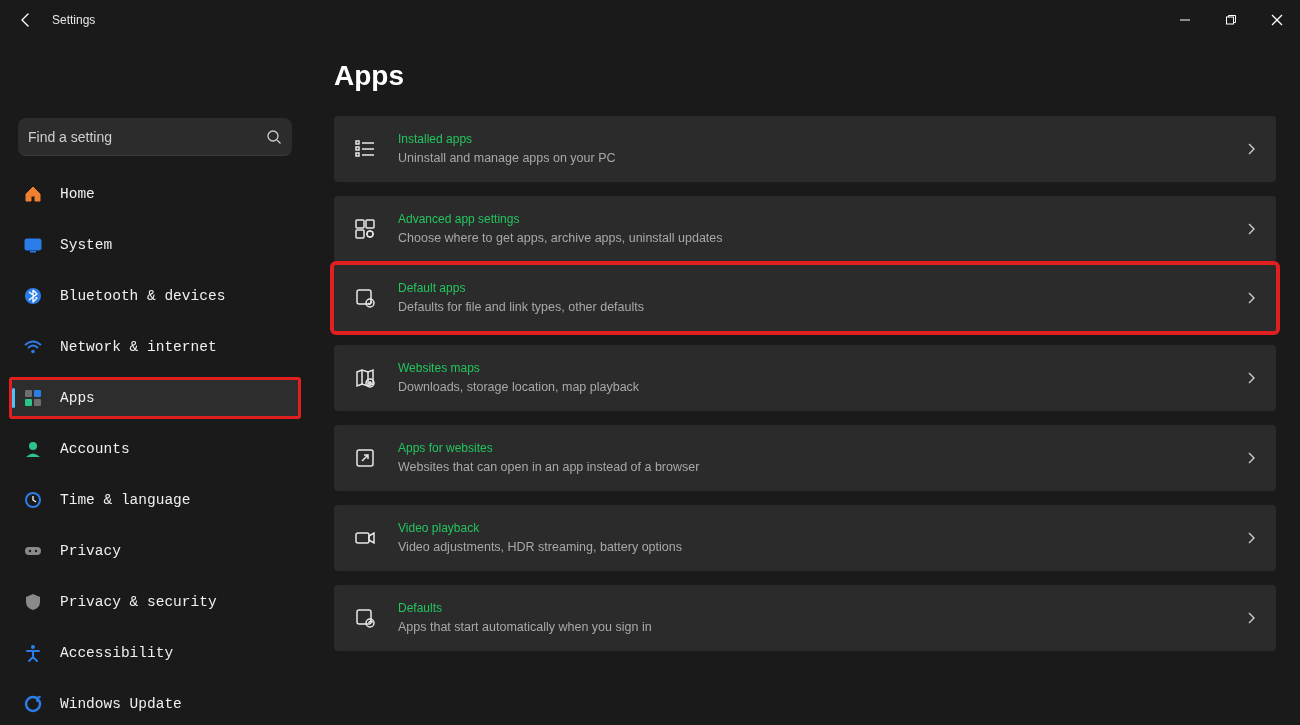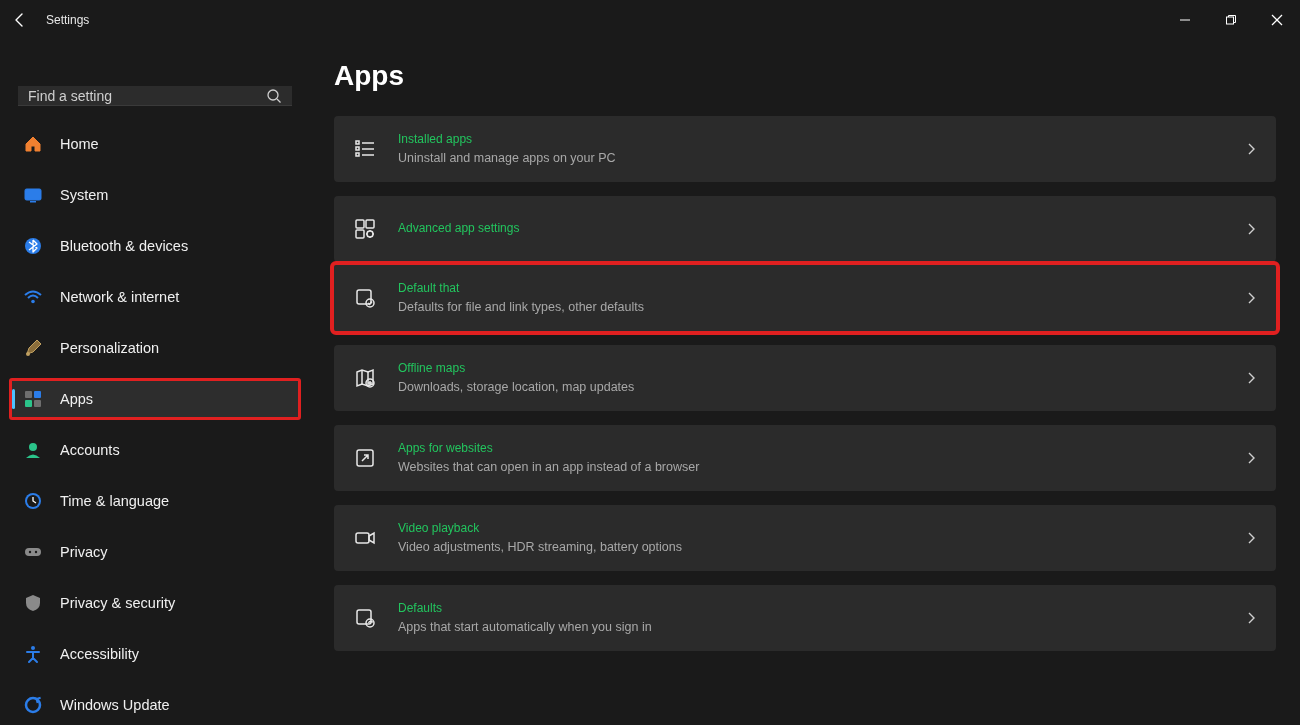--- a/index.html
+++ b/index.html
@@ -7,21 +7,21 @@
     width: 1300px; height: 725px;
     background: #1a1a1a;
     color: #ffffff;
     font-family: "Segoe UI", Arial, sans-serif;
     overflow: hidden;
     font-size: 14px;
   }
   
   .titlebar {
     display: flex; align-items: center; height: 40px;
-    padding-left: 0;
+    padding-left: 6px;
   }
   .titlebar .back {
     width: 40px; height: 40px; display:flex; align-items:center; justify-content:center;
     cursor: pointer;
   }
   .titlebar .title { font-size: 12px; margin-left: 6px; color:#e8e8e8; }
   .win-controls {
     margin-left: auto; display:flex;
   }
   .win-controls .wbtn {
@@ -35,33 +35,33 @@
   .sidebar {
     width: 310px; padding: 14px 10px 0 10px;
     display:flex; flex-direction:column;
   }
   .profile-placeholder { height: 60px; }
   .search-wrap {
     margin: 4px 8px 18px 8px;
     position: relative;
   }
   .search {
-    width: 100%; height: 20px;
+    width: 100%; height: 38px;
     background: #2c2c2c;
     border: none; border-bottom: 1px solid #3a3a3a;
-    border-radius: 0;
+    border-radius: 8px;
     color: #e6e6e6; padding: 0 44px 0 10px;
     font-size: 14px; outline:none;
   }
   .search::placeholder { color:#cfcfcf; }
   .search-icon {
     position:absolute; right:10px; top:50%; transform:translateY(-50%);
     display:flex;
   }
-  .nav { display:flex; flex-direction:column; gap:11px; }
+  .nav { display:flex; flex-direction:column; gap:11px;font-family:Liberation Mono, monospace; }
   .nav-item {
     display:flex; align-items:center; height:40px;
     padding: 0 10px 0 12px; border-radius:4px;
     cursor:pointer; position:relative;
   }
   .nav-item .icon { width:22px; height:22px; display:flex;align-items:center;justify-content:center; margin-right:16px; }
   .nav-item .label { font-size:14.5px; color:#f0f0f0; }
   .nav-item.active { background:#2d2d2d; }
   .nav-item.active::before {
     content:""; position:absolute; left:2px; top:10px; bottom:10px; width:3px;
@@ -161,29 +161,20 @@
       <div class="nav-item">
         <span class="icon">
           <svg width="20" height="20" viewBox="0 0 20 20">
               <path d="M2 8 Q10 1 18 8" stroke="#2b7de9" stroke-width="2" fill="none"></path>
               <path d="M5 11 Q10 6 15 11" stroke="#2b7de9" stroke-width="2" fill="none"></path>
               <circle cx="10" cy="14.5" r="1.8" fill="#2b7de9"></circle>
             </svg>
         </span>
         <span class="label">Network &amp; internet</span>
       </div>
-      <div class="nav-item">
-        <span class="icon">
-          <svg width="20" height="20" viewBox="0 0 20 20">
-              <path d="M4 16 L6 10 L14 2 L18 6 L10 14 Z" fill="#8a6d3b" stroke="#c0a060"></path>
-              <circle cx="5" cy="16" r="2" fill="#c0a060"></circle>
-            </svg>
-        </span>
-        <span class="label">Personalization</span>
-      </div>
       <div class="nav-item active highlight">
         <span class="icon">
           <svg width="20" height="20" viewBox="0 0 20 20">
               <rect x="2" y="2" width="7" height="7" rx="1" fill="#6e6e6e"></rect>
               <rect x="11" y="2" width="7" height="7" rx="1" fill="#2b7de9"></rect>
               <rect x="2" y="11" width="7" height="7" rx="1" fill="#2bc48a"></rect>
               <rect x="11" y="11" width="7" height="7" rx="1" fill="#6e6e6e"></rect>
             </svg>
         </span>
         <span class="label">Apps</span>
@@ -278,60 +269,61 @@
           <svg width="22" height="22" viewBox="0 0 22 22" stroke="#e8e8e8" stroke-width="1.5" fill="none">
               <rect x="2" y="2" width="8" height="8" rx="1"></rect>
               <rect x="12" y="2" width="8" height="8" rx="1"></rect>
               <rect x="2" y="12" width="8" height="8" rx="1"></rect>
               <circle cx="16" cy="16" r="3"></circle>
               <path d="M16 12 V13 M16 19 V20 M12 16 H13 M19 16 H20 M13.3 13.3 L14 14 M18 18 L18.7 18.7 M18.7 13.3 L18 14 M14 18 L13.3 18.7"></path>
             </svg>
         </span>
         <div class="texts">
           <div class="ttl">Advanced app settings</div>
+          <div class="sub">Choose where to get apps, archive apps, uninstall updates</div>
         </div>
         <span class="chev">
             <svg width="14" height="14" viewBox="0 0 14 14">
               <path d="M5 2 L10 7 L5 12" stroke="#cfcfcf" stroke-width="1.4" fill="none"></path>
             </svg>
           </span>
       </div>
 
       <div class="card highlight">
         <span class="lead-icon">
           <svg width="22" height="22" viewBox="0 0 22 22" stroke="#e8e8e8" stroke-width="1.5" fill="none">
               <rect x="3" y="3" width="14" height="14" rx="2"></rect>
               <circle cx="16" cy="16" r="4"></circle>
               <path d="M14 16 L15.5 17.5 L18 14.5"></path>
             </svg>
         </span>
         <div class="texts">
-          <div class="ttl">Default that</div>
+          <div class="ttl">Default apps</div>
           <div class="sub">Defaults for file and link types, other defaults</div>
         </div>
         <span class="chev">
             <svg width="14" height="14" viewBox="0 0 14 14">
               <path d="M5 2 L10 7 L5 12" stroke="#cfcfcf" stroke-width="1.4" fill="none"></path>
             </svg>
           </span>
       </div>
       <div class="card-spacer"></div>
 
       <div class="card">
         <span class="lead-icon">
           <svg width="22" height="22" viewBox="0 0 22 22" stroke="#e8e8e8" stroke-width="1.5" fill="none">
               <path d="M3 5 L8 3 L14 5 L19 3 V17 L14 19 L8 17 L3 19 Z"></path>
               <path d="M8 3 V17 M14 5 V19"></path>
               <circle cx="16" cy="16" r="4"></circle>
               <path d="M16 14 V18 M14 16 H18"></path>
             </svg>
         </span>
         <div class="texts">
-          <div class="ttl">Offline maps</div>
-          <div class="sub">Downloads, storage location, map updates</div>
+          <div class="ttl">Websites maps</div>
+          <div class="sub">Downloads, storage location, map playback</div>
         </div>
         <span class="chev">
             <svg width="14" height="14" viewBox="0 0 14 14">
               <path d="M5 2 L10 7 L5 12" stroke="#cfcfcf" stroke-width="1.4" fill="none"></path>
             </svg>
           </span>
       </div>
       <div class="card-spacer"></div>
 
       <div class="card">

